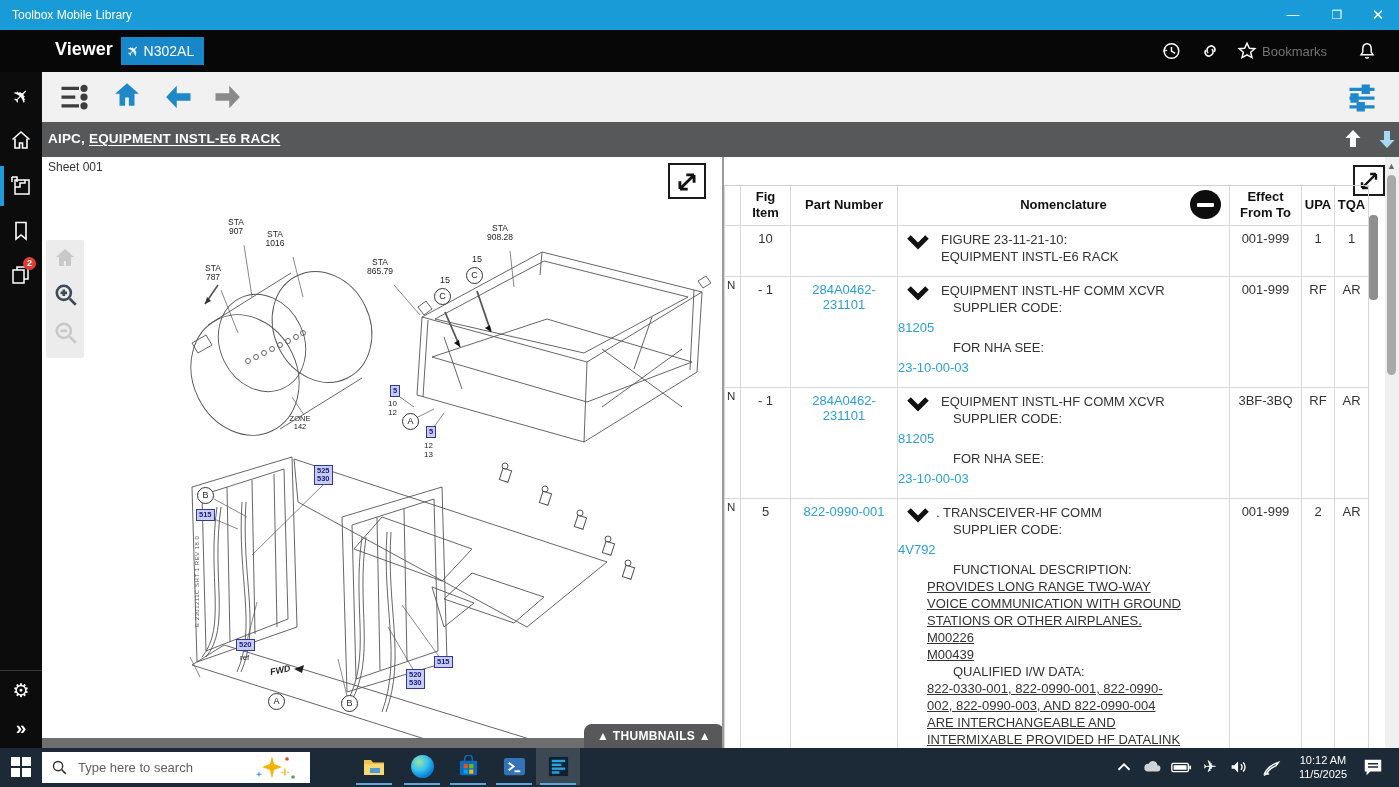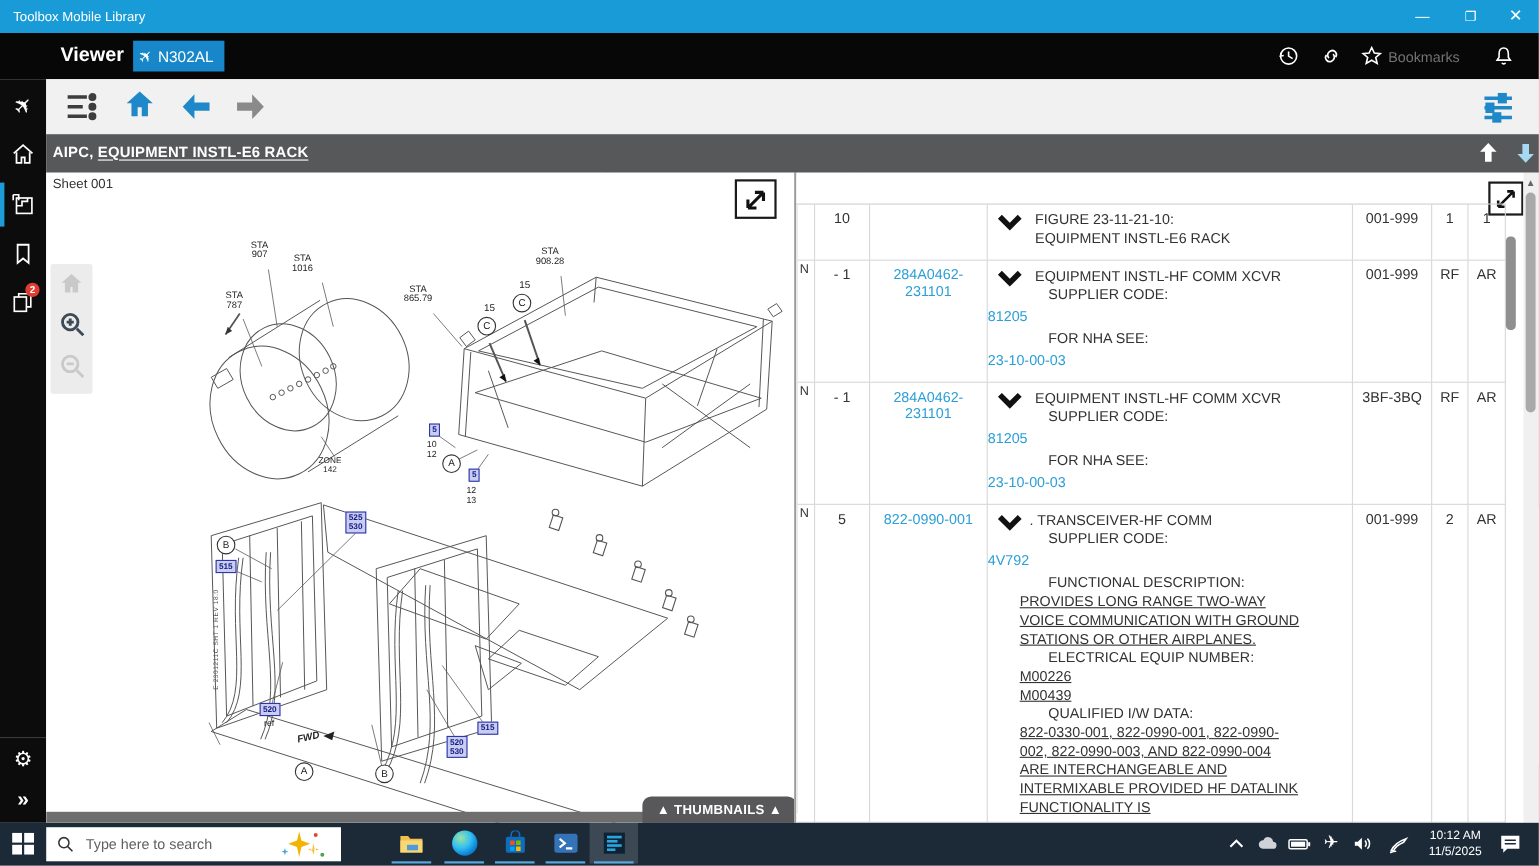--- a/index.html
+++ b/index.html
@@ -395,20 +395,34 @@
 
   <div class="abs rpanel">
     <span class="abs expandbtn" style="left:629px;top:8px;width:28px;height:27px">
       <svg viewBox="0 0 24 24" fill="none" stroke="#111" stroke-width="2">
           <path d="M6 18 18 6M18 6h-5M18 6v5M6 18h5M6 18v-5"></path>
         </svg>
     </span>
 
     <div class="ptable">
 
+      <div class="cols" style="height:40px">
+        <div class="c hc"></div>
+        <div class="c hc pre">Fig
+Item</div>
+        <div class="c hc" style="padding-top:11px">Part Number</div>
+        <div class="c hc" style="padding-top:11px">
+          <span>Nomenclature</span>
+          <span class="minuscirc"></span>
+        </div>
+        <div class="c hc pre">Effect
+From To</div>
+        <div class="c hc" style="padding-top:11px">UPA</div>
+        <div class="c hc" style="padding-top:11px">TQA</div>
+      </div>
 
       <div class="cols" style="height:51px">
         <div class="c marker"></div>
         <div class="c center">10</div>
         <div class="c center"></div>
         <div class="c nomcell">
           <span class="nchev">
             <svg viewBox="0 0 24 16">
                 <polyline points="3,3 12,12 21,3" fill="none" stroke="#111" stroke-width="5"></polyline>
               </svg>
@@ -471,21 +485,20 @@
           <span class="nchev">
             <svg viewBox="0 0 24 16">
                 <polyline points="3,3 12,12 21,3" fill="none" stroke="#111" stroke-width="5"></polyline>
               </svg>
           </span>
           <div class="nl0" style="margin-left:38px">.  TRANSCEIVER-HF COMM</div>
           <div class="nl1">SUPPLIER CODE:</div>
           <div class="nl2 lk"><span class="link">4V792</span></div>
           <div class="nl1">FUNCTIONAL DESCRIPTION:</div>
           <div class="nl2b">PROVIDES LONG RANGE TWO-WAY VOICE COMMUNICATION WITH GROUND STATIONS OR OTHER AIRPLANES.</div>
-          <div class="nl1">ELECTRICAL EQUIP NUMBER:</div>
           <div class="nl2b">M00226</div>
           <div class="nl2b">M00439</div>
           <div class="nl1">QUALIFIED I/W DATA:</div>
           <div class="nl2b">822-0330-001, 822-0990-001, 822-0990-002, 822-0990-003, AND 822-0990-004 ARE INTERCHANGEABLE AND INTERMIXABLE PROVIDED HF DATALINK FUNCTIONALITY IS</div>
         </div>
         <div class="c center">001-999</div>
         <div class="c center">2</div>
         <div class="c center">AR</div>
       </div>
     </div>

